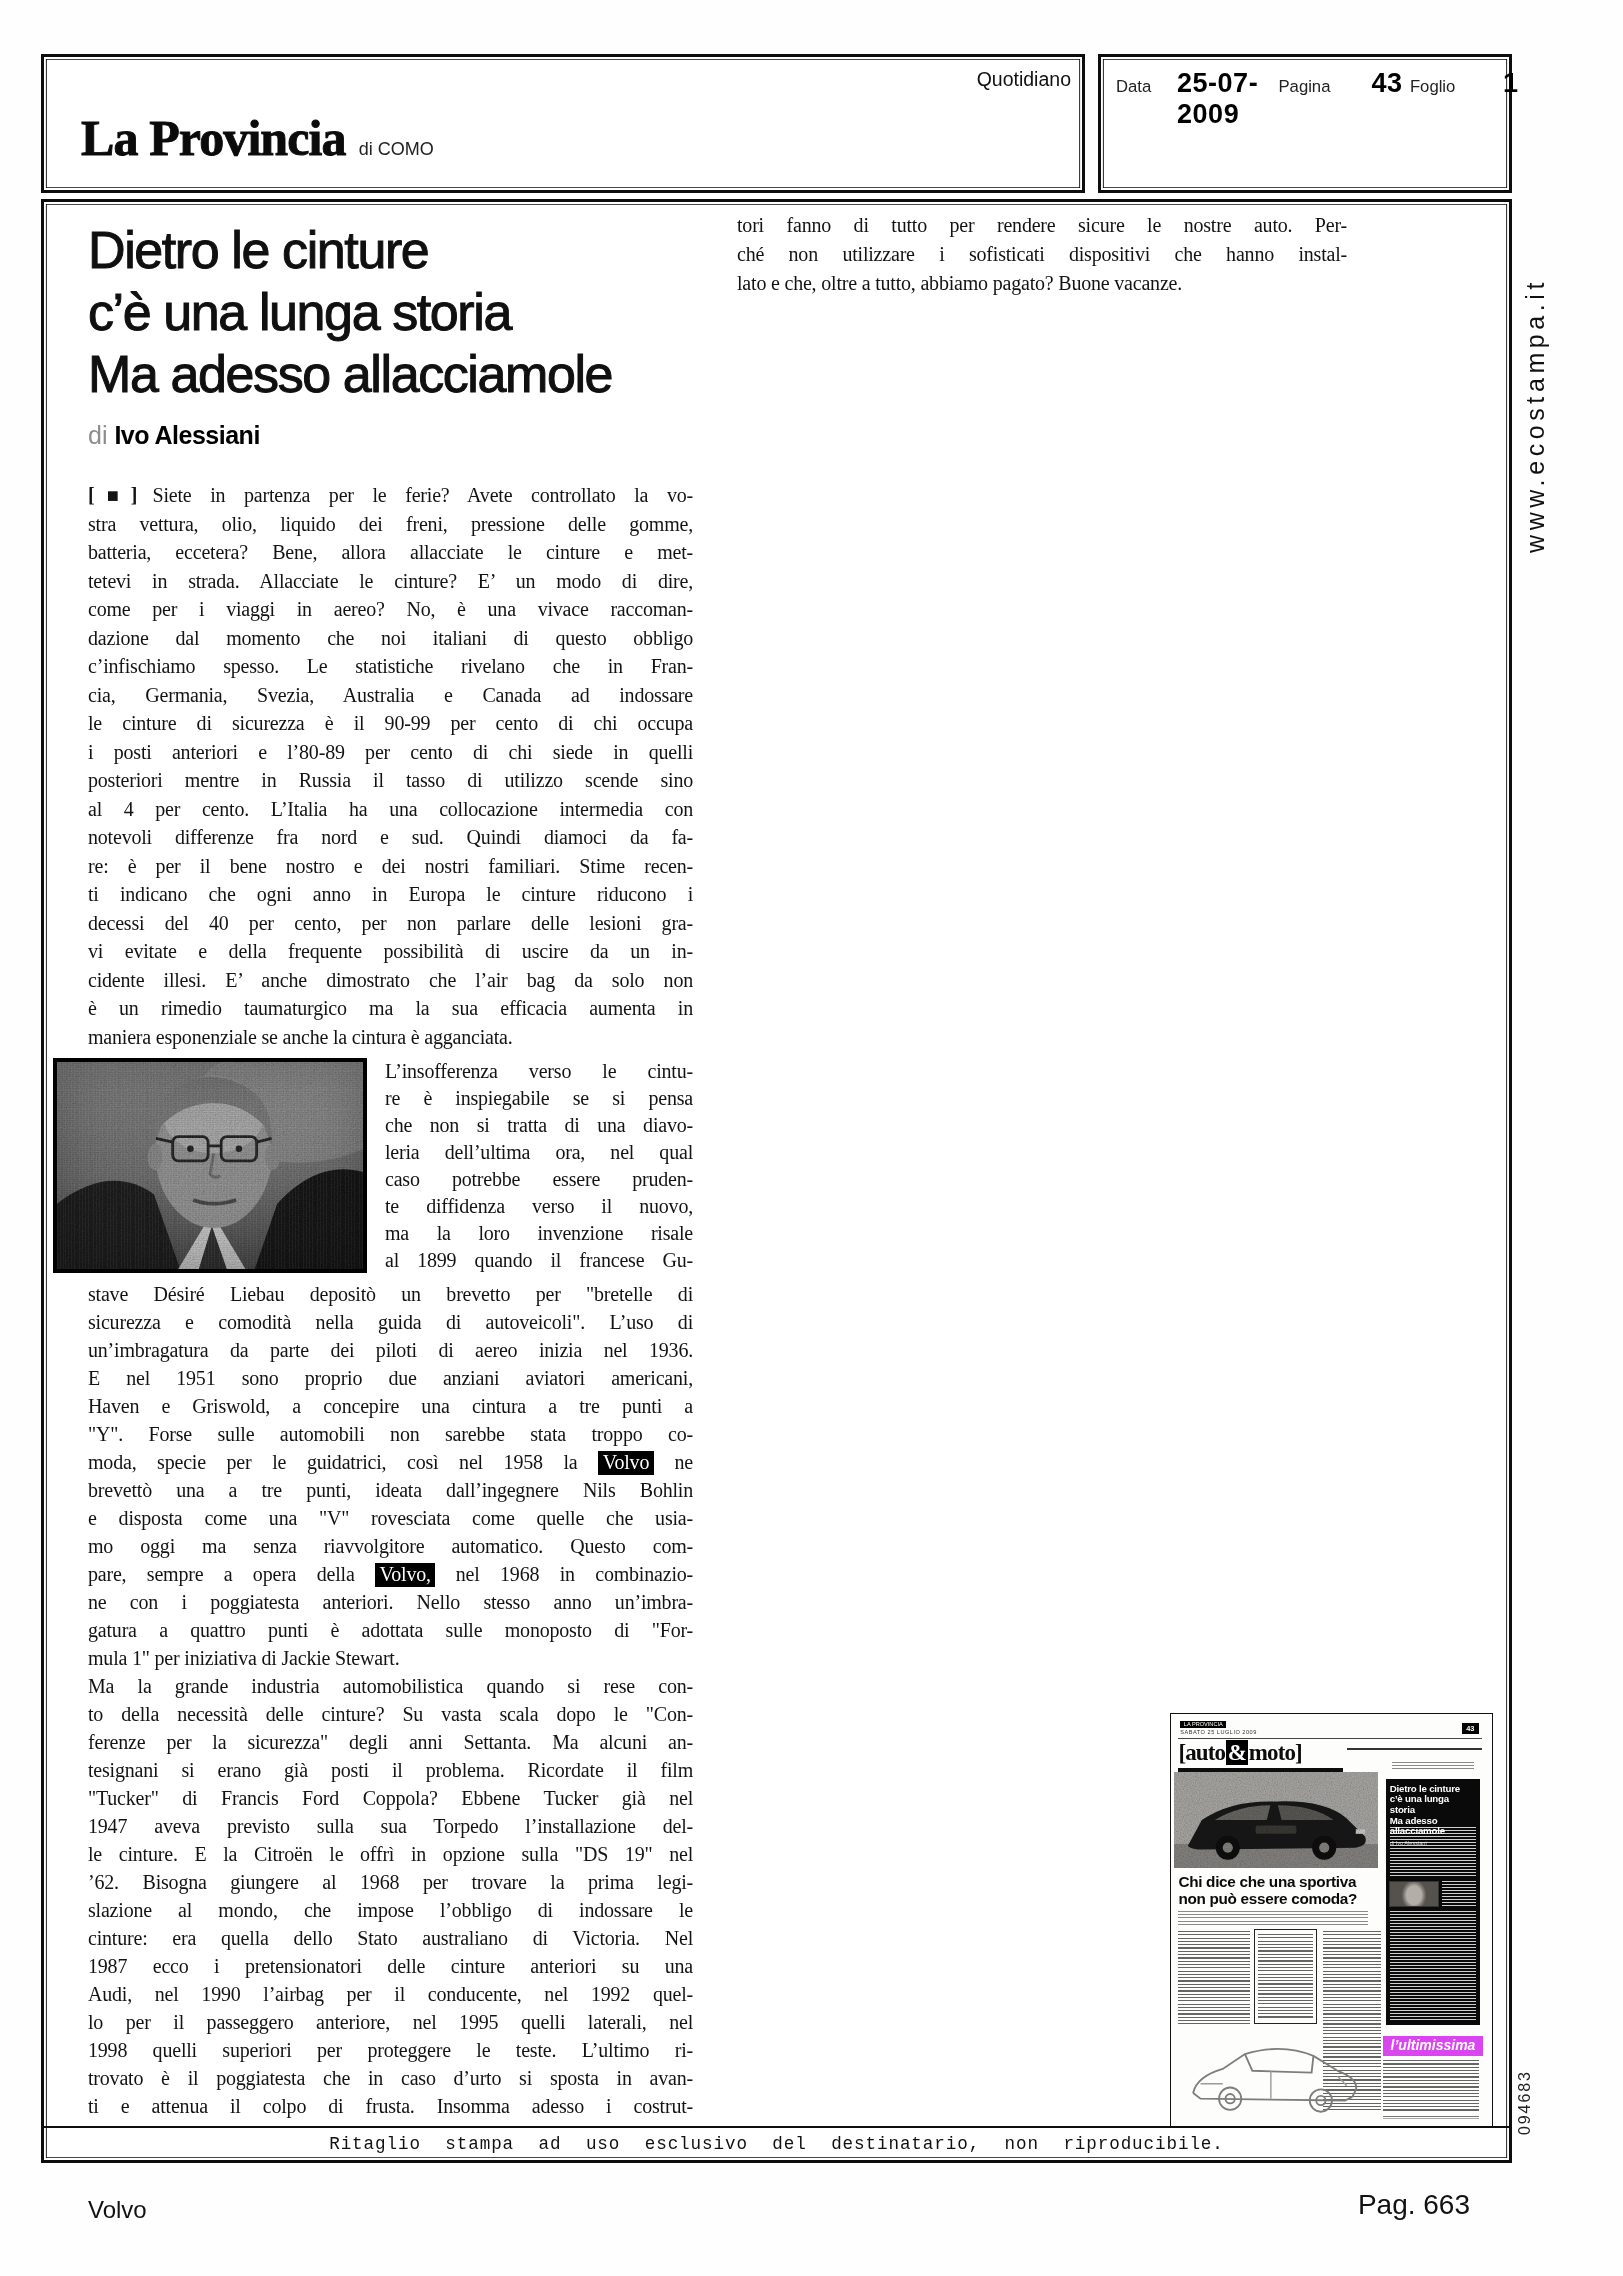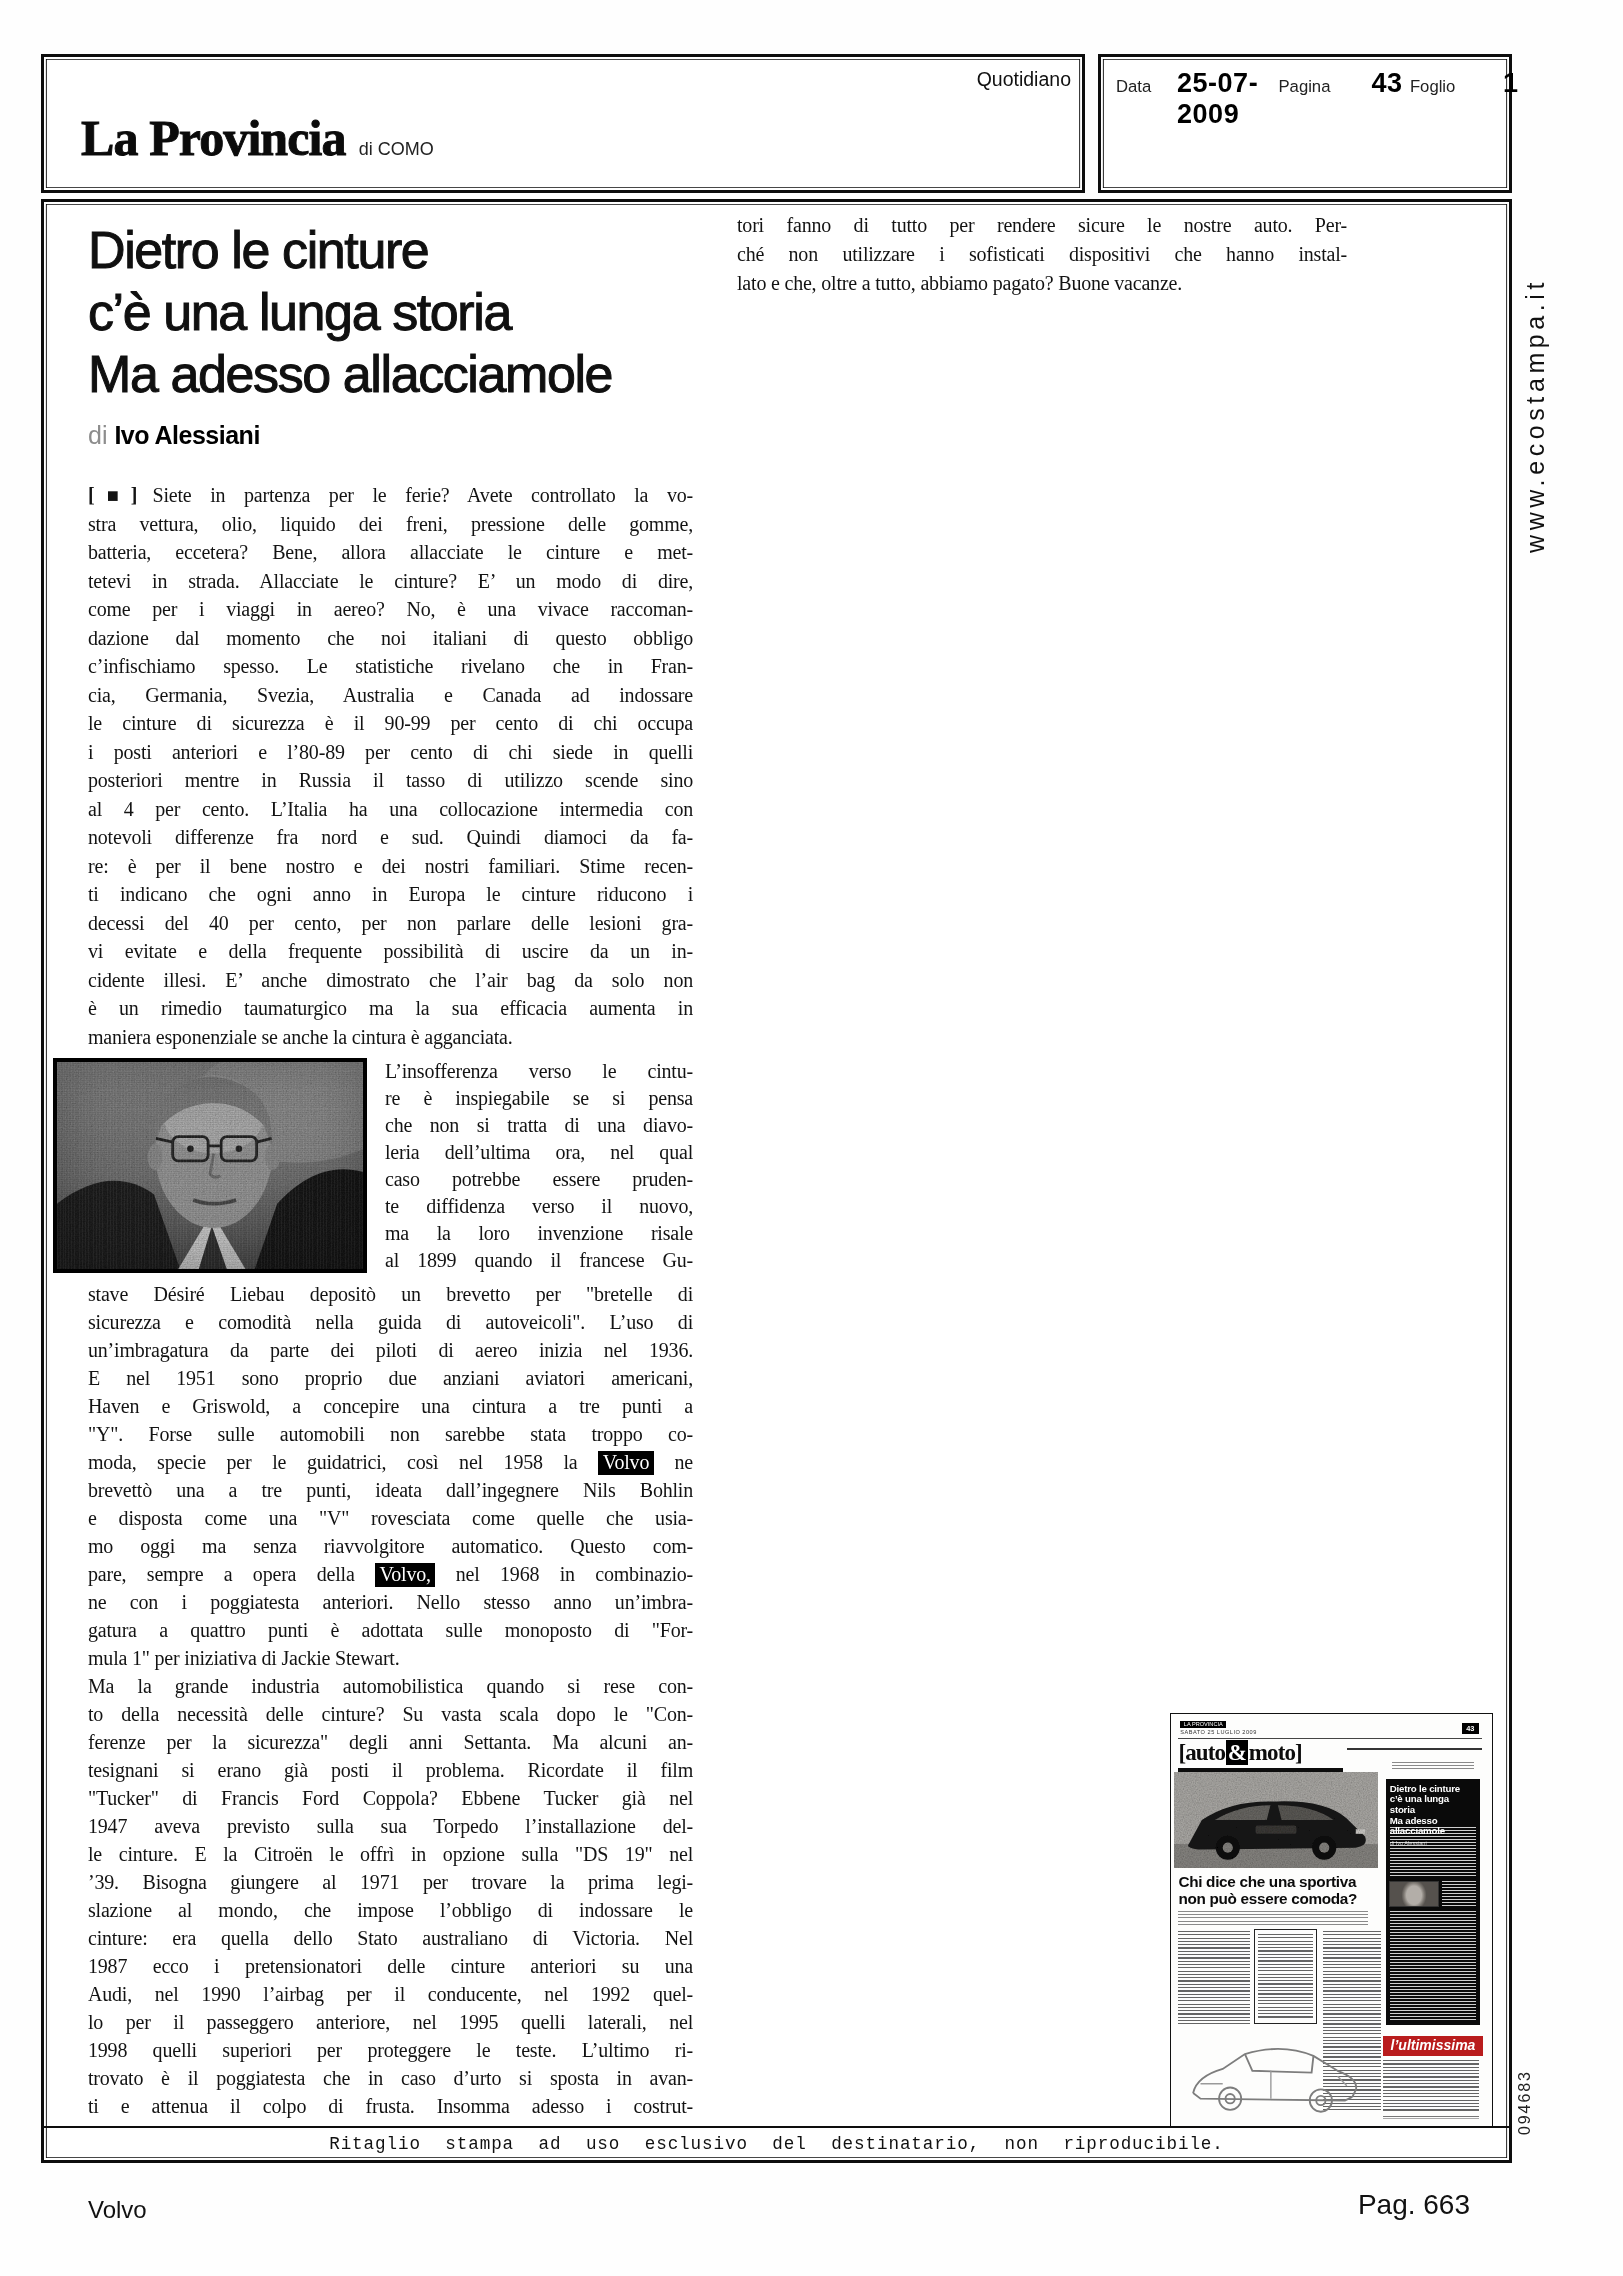--- a/index.html
+++ b/index.html
@@ -84,21 +84,21 @@
   .t-black{position:absolute;left:215px;top:65px;width:94px;height:246px;background:#0a0a0a;padding:4.6px 3.7px;}
   .t-bhead div{font-family:"Liberation Sans",sans-serif;font-weight:700;font-size:9.7px;line-height:10.7px;color:#fff;letter-spacing:-0.2px;}
   .t-bby{font-family:"Liberation Sans",sans-serif;font-size:5.6px;color:#ccc;margin-top:2.8px;}
   .microw{background:repeating-linear-gradient(180deg,rgba(255,255,255,.8) 0 1px,transparent 1px 3px);}
   .t-bt1{position:absolute;left:3.7px;top:48px;width:86px;height:50px;}
   .t-bphoto{position:absolute;left:2.8px;top:102px;width:50px;height:26px;background:
      radial-gradient(16.7px 20.4px at 50% 55%, #b3aea8 0 45%, #807b75 60%, #55514d 75%);
      border:0.9px solid #333;}
   .t-bt2w{position:absolute;left:56px;top:102px;width:34px;height:26px;}
   .t-bt3{position:absolute;left:3.7px;top:132px;width:86px;height:109px;}
-  .t-banner{position:absolute;left:212px;top:322px;width:100px;height:19.5px;background:#b91c1c;color:#fff;font-family:"Liberation Sans",sans-serif;font-weight:700;font-style:italic;font-size:14px;line-height:18.6px;text-align:center;}
+  .t-banner{position:absolute;left:212px;top:322px;width:100px;height:19.5px;background:#d946ef;color:#fff;font-family:"Liberation Sans",sans-serif;font-weight:700;font-style:italic;font-size:14px;line-height:18.6px;text-align:center;}
   .t-bcol{position:absolute;left:212px;top:346px;width:96px;height:52px;}
   .t-rule2{position:absolute;left:212px;top:402px;width:96px;height:2.8px;border-top:1.9px solid #777;border-bottom:0.9px solid #aaa;}
   .t-sketch{position:absolute;left:11px;top:314px;width:187px;height:93px;}
   .t-sketch svg{display:block;width:100%;height:100%;}
 </style>
 </head>
 <body>
 
 <div class="page">
 
@@ -237,21 +237,21 @@
         <div class="ln"><span>ne con i poggiatesta anteriori. Nello stesso anno un’imbra-</span></div>
         <div class="ln"><span>gatura a quattro punti è adottata sulle monoposto di "For-</span></div>
         <div class="ln end"><span>mula 1" per iniziativa di Jackie Stewart.</span></div>
         <div class="ln"><span>Ma la grande industria automobilistica quando si rese con-</span></div>
         <div class="ln"><span>to della necessità delle cinture? Su vasta scala dopo le "Con-</span></div>
         <div class="ln"><span>ferenze per la sicurezza" degli anni Settanta. Ma alcuni an-</span></div>
         <div class="ln"><span>tesignani si erano già posti il problema. Ricordate il film</span></div>
         <div class="ln"><span>"Tucker" di Francis Ford Coppola? Ebbene Tucker già nel</span></div>
         <div class="ln"><span>1947 aveva previsto sulla sua Torpedo l’installazione del-</span></div>
         <div class="ln"><span>le cinture. E la Citroën le offrì in opzione sulla "DS 19" nel</span></div>
-        <div class="ln"><span>’39. Bisogna giungere al 1971 per trovare la prima legi-</span></div>
+        <div class="ln"><span>’62. Bisogna giungere al 1968 per trovare la prima legi-</span></div>
         <div class="ln"><span>slazione al mondo, che impose l’obbligo di indossare le</span></div>
         <div class="ln"><span>cinture: era quella dello Stato australiano di Victoria. Nel</span></div>
         <div class="ln"><span>1987 ecco i pretensionatori delle cinture anteriori su una</span></div>
         <div class="ln"><span>Audi, nel 1990 l’airbag per il conducente, nel 1992 quel-</span></div>
         <div class="ln"><span>lo per il passeggero anteriore, nel 1995 quelli laterali, nel</span></div>
         <div class="ln"><span>1998 quelli superiori per proteggere le teste. L’ultimo ri-</span></div>
         <div class="ln"><span>trovato è il poggiatesta che in caso d’urto si sposta in avan-</span></div>
         <div class="ln"><span>ti e attenua il colpo di frusta. Insomma adesso i costrut-</span></div>
       </div>
 

